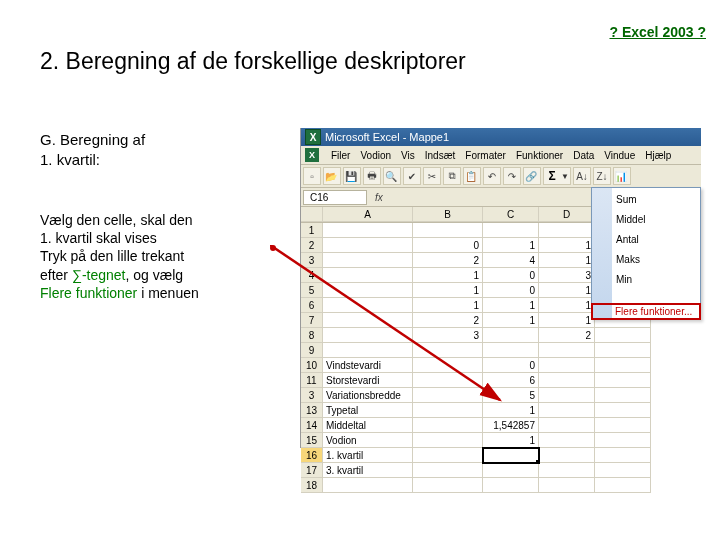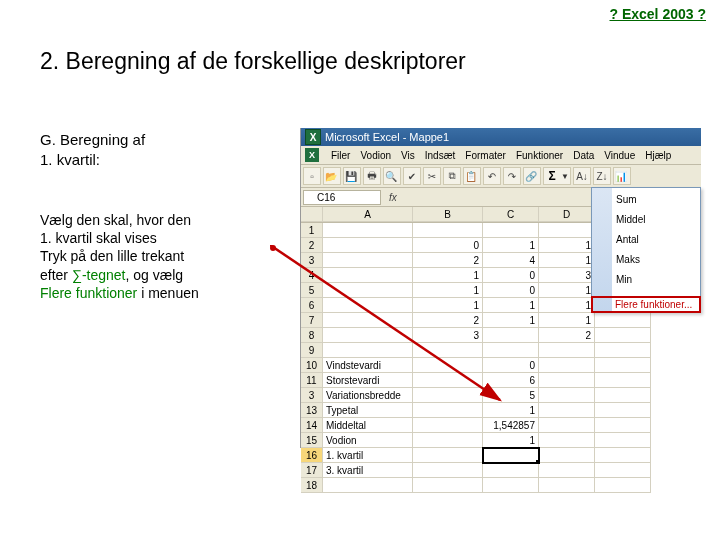--- a/index.html
+++ b/index.html
@@ -7,21 +7,21 @@
     padding: 0;
     width: 720px;
     height: 540px;
     font-family: Verdana, Arial, sans-serif;
     background: #fff;
     position: relative;
     overflow: hidden;
   }
   .header-link {
     position: absolute;
-    top: 6px;
+    top: 24px;
     right: 14px;
     color: #006600;
     font-weight: bold;
     font-size: 14px;
     text-decoration: underline;
   }
   .section-title {
     position: absolute;
     top: 48px;
     left: 40px;
@@ -130,35 +130,35 @@
   }
   .menuitem {
     position: relative;
     font-size: 10px;
     padding: 6px 6px 3px 24px;
     white-space: nowrap;
   }
   .menuitem.hl {
     color: #c00000;
     border: 2px solid #c00000;
-    margin: 8px -1px -1px -1px;
+    margin: 15px -1px -1px -1px;
     padding: 1px 4px 1px 22px;
   }
 
   .formula-row {
     background: #ece9d8;
     height: 18px;
     display: flex;
     align-items: center;
     font-size: 10px;
     border-bottom: 1px solid #c0bba7;
   }
   .namebox {
     width: 50px; border: 1px solid #b7b39d; background:#fff;
-    padding: 1px 13px; margin: 0 2px;
+    padding: 1px 6px; margin: 0 2px;
   }
   .fx { margin: 0 6px; font-style: italic; color:#444; }
 
   .sheet {
     position: relative;
     font-size: 10px;
     color: #000;
   }
   .colheads {
     display: flex;
@@ -212,21 +212,21 @@
 <a class="header-link">? Excel 2003 ?</a>
 
 <div class="section-title">2. Beregning af de forskellige deskriptorer</div>
 
 <div class="left-col">
   <div class="subhead">
     <span>G. Beregning af</span><br>
     <span>1. kvartil:</span>
   </div>
   <div class="body-text">
-    <span>Vælg den skal, hvor den</span><br>
+    <span>Vælg den celle, skal den</span><br>
     <span>1. kvartil skal vises</span><br>
     <span>Tryk på den lille trekant</span><br>
     <span>efter </span><span class="green">∑-tegnet</span><span>, og vælg</span><br>
     <span class="green">Flere funktioner</span><span> i menuen</span>
   </div>
 </div>
 
 <div class="excel">
   <div class="titlebar">
     <div class="x-icon">X</div>

